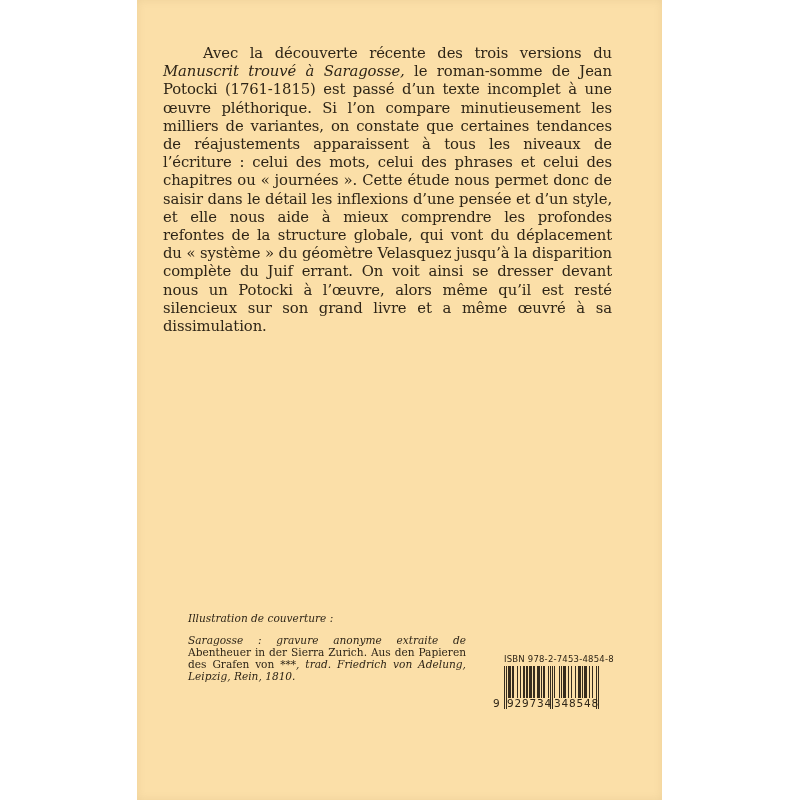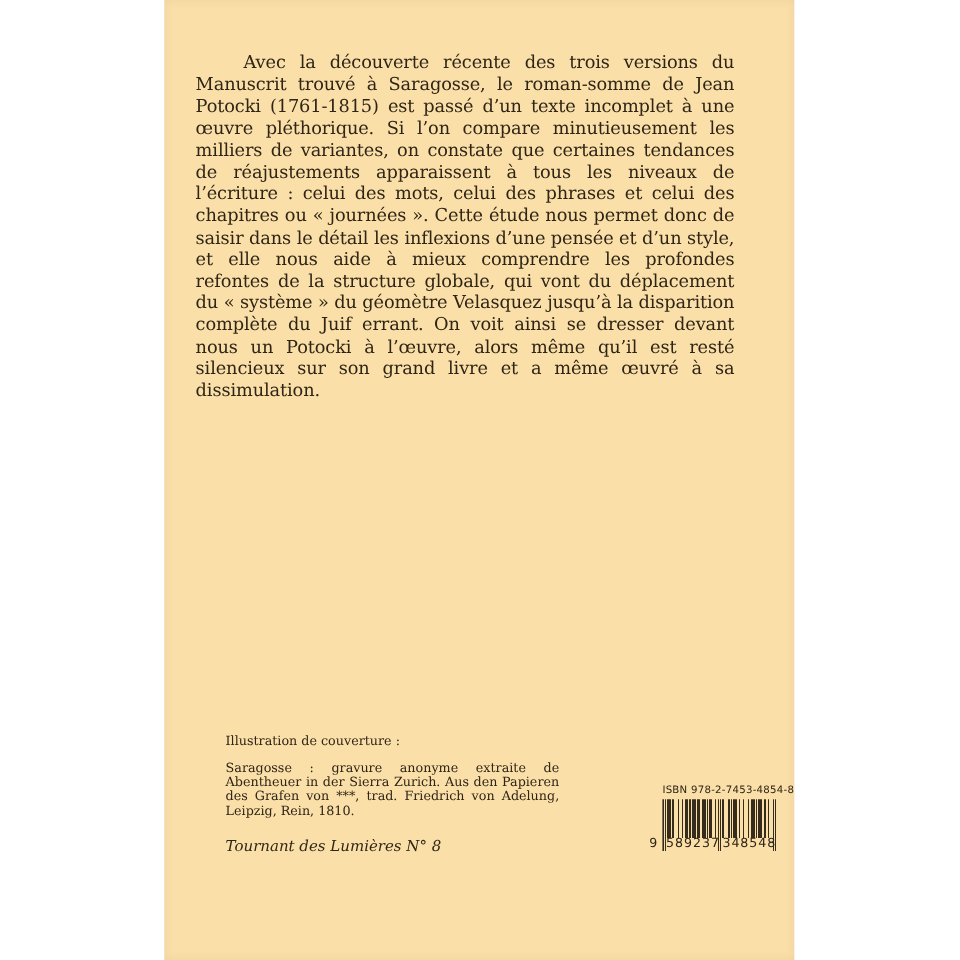--- a/index.html
+++ b/index.html
@@ -18,50 +18,49 @@
   .text-col{position:absolute;left:0;top:0;width:525px;padding:44px 50px 0 26px;}
   .synopsis{font-size:14.8px;line-height:18.2px;text-align:justify;
             text-indent:40px;letter-spacing:-0.1px;}
   .author-note{margin-top:26px;font-size:14.8px;line-height:18.2px;
                text-align:justify;text-indent:40px;font-style:italic;letter-spacing:-0.1px;}
   .credits{position:absolute;left:51px;top:602px;width:278px;
            font-size:10.6px;line-height:12px;}
   .credits p{text-align:justify;margin-top:10px;}
   .credits p.head{text-align:left;}
   .series{position:absolute;left:51px;top:697px;font-style:italic;font-size:12.5px;}
-  .barcode{position:absolute;left:367px;top:654px;width:95px;text-align:center;margin-left:48px;}
+  .barcode{position:absolute;left:367px;top:654px;width:95px;text-align:center;}
   .isbn-label{font-family:"DejaVu Sans","Liberation Sans",sans-serif;
               font-size:8.5px;letter-spacing:0.2px;white-space:nowrap;
               color:var(--ink);margin-bottom:2px;}
   .bars-wrap{position:relative;width:95px;height:45px;}
   .bars-wrap svg{display:block;shape-rendering:crispEdges;}
   .barcode-digits{position:absolute;top:31px;left:-11px;width:106px;height:13px;
                   font-family:"DejaVu Sans","Liberation Sans",sans-serif;
                   font-size:10.5px;color:var(--ink);}
   .barcode-digits .sys{position:absolute;left:0;top:0;}
   .barcode-digits .g1{position:absolute;left:14px;top:0;width:42px;text-align:center;letter-spacing:0.8px;}
   .barcode-digits .g2{position:absolute;left:61px;top:0;width:42px;text-align:left;letter-spacing:0.8px;}
-  .it{}
+  .it{font-style:italic;}
 </style>
 </head>
 <body>
 
 <div class="page">
   <div class="cover">
 
     <div class="text-col">
       <p class="synopsis"><span>Avec la découverte récente des trois versions du </span><span class="it">Manuscrit trouvé à Saragosse,</span><span> le roman-somme de Jean Potocki (1761-1815) est passé d’un texte incomplet à une œuvre pléthorique. Si l’on compare minutieusement les milliers de variantes, on constate que certaines tendances de réajustements apparaissent à tous les niveaux de l’écriture : celui des mots, celui des phrases et celui des chapitres ou « journées ». Cette étude nous permet donc de saisir dans le détail les inflexions d’une pensée et d’un style, et elle nous aide à mieux comprendre les profondes refontes de la structure globale, qui vont du déplacement du « système » du géomètre Velasquez jusqu’à la disparition complète du Juif errant. On voit ainsi se dresser devant nous un Potocki à l’œuvre, alors même qu’il est resté silencieux sur son grand livre et a même œuvré à sa dissimulation.</span></p>
     </div>
 
     <div class="credits">
       <p class="head"><span class="it">Illustration de couverture :</span></p>
       <p><span class="it">Saragosse : gravure anonyme extraite de </span><span>Abentheuer in der Sierra Zurich. Aus den Papieren des Grafen von ***</span><span class="it">, trad. Friedrich von Adelung, Leipzig, Rein, 1810.</span></p>
     </div>
 
-    <div class="series">Tournant des Lumières N° 8</div>
 
     <div class="barcode">
       <div class="isbn-label">ISBN  978-2-7453-4854-8</div>
       <div class="bars-wrap">
         <svg width="95" height="45" viewBox="0 0 95 45">
             <rect x="0" y="0" width="1" height="43" style="fill: rgb(54, 44, 30);"></rect>
             <rect x="2" y="0" width="1" height="43" style="fill: rgb(54, 44, 30);"></rect>
             <rect x="4" y="0" width="1" height="32" style="fill: rgb(54, 44, 30);"></rect>
             <rect x="5" y="0" width="1" height="32" style="fill: rgb(54, 44, 30);"></rect>
             <rect x="6" y="0" width="1" height="32" style="fill: rgb(54, 44, 30);"></rect>
@@ -103,20 +102,20 @@
             <rect x="80" y="0" width="1" height="32" style="fill: rgb(54, 44, 30);"></rect>
             <rect x="81" y="0" width="1" height="32" style="fill: rgb(54, 44, 30);"></rect>
             <rect x="82" y="0" width="1" height="32" style="fill: rgb(54, 44, 30);"></rect>
             <rect x="85" y="0" width="1" height="32" style="fill: rgb(54, 44, 30);"></rect>
             <rect x="88" y="0" width="1" height="32" style="fill: rgb(54, 44, 30);"></rect>
             <rect x="92" y="0" width="1" height="43" style="fill: rgb(54, 44, 30);"></rect>
             <rect x="94" y="0" width="1" height="43" style="fill: rgb(54, 44, 30);"></rect>
           </svg>
         <div class="barcode-digits">
           <span class="sys">9</span>
-          <span class="g1">589237</span>
+          <span class="g1">929734</span>
           <span class="g2">348548</span>
         </div>
       </div>
     </div>
 
   </div>
 </div>
 
 </body></html>

